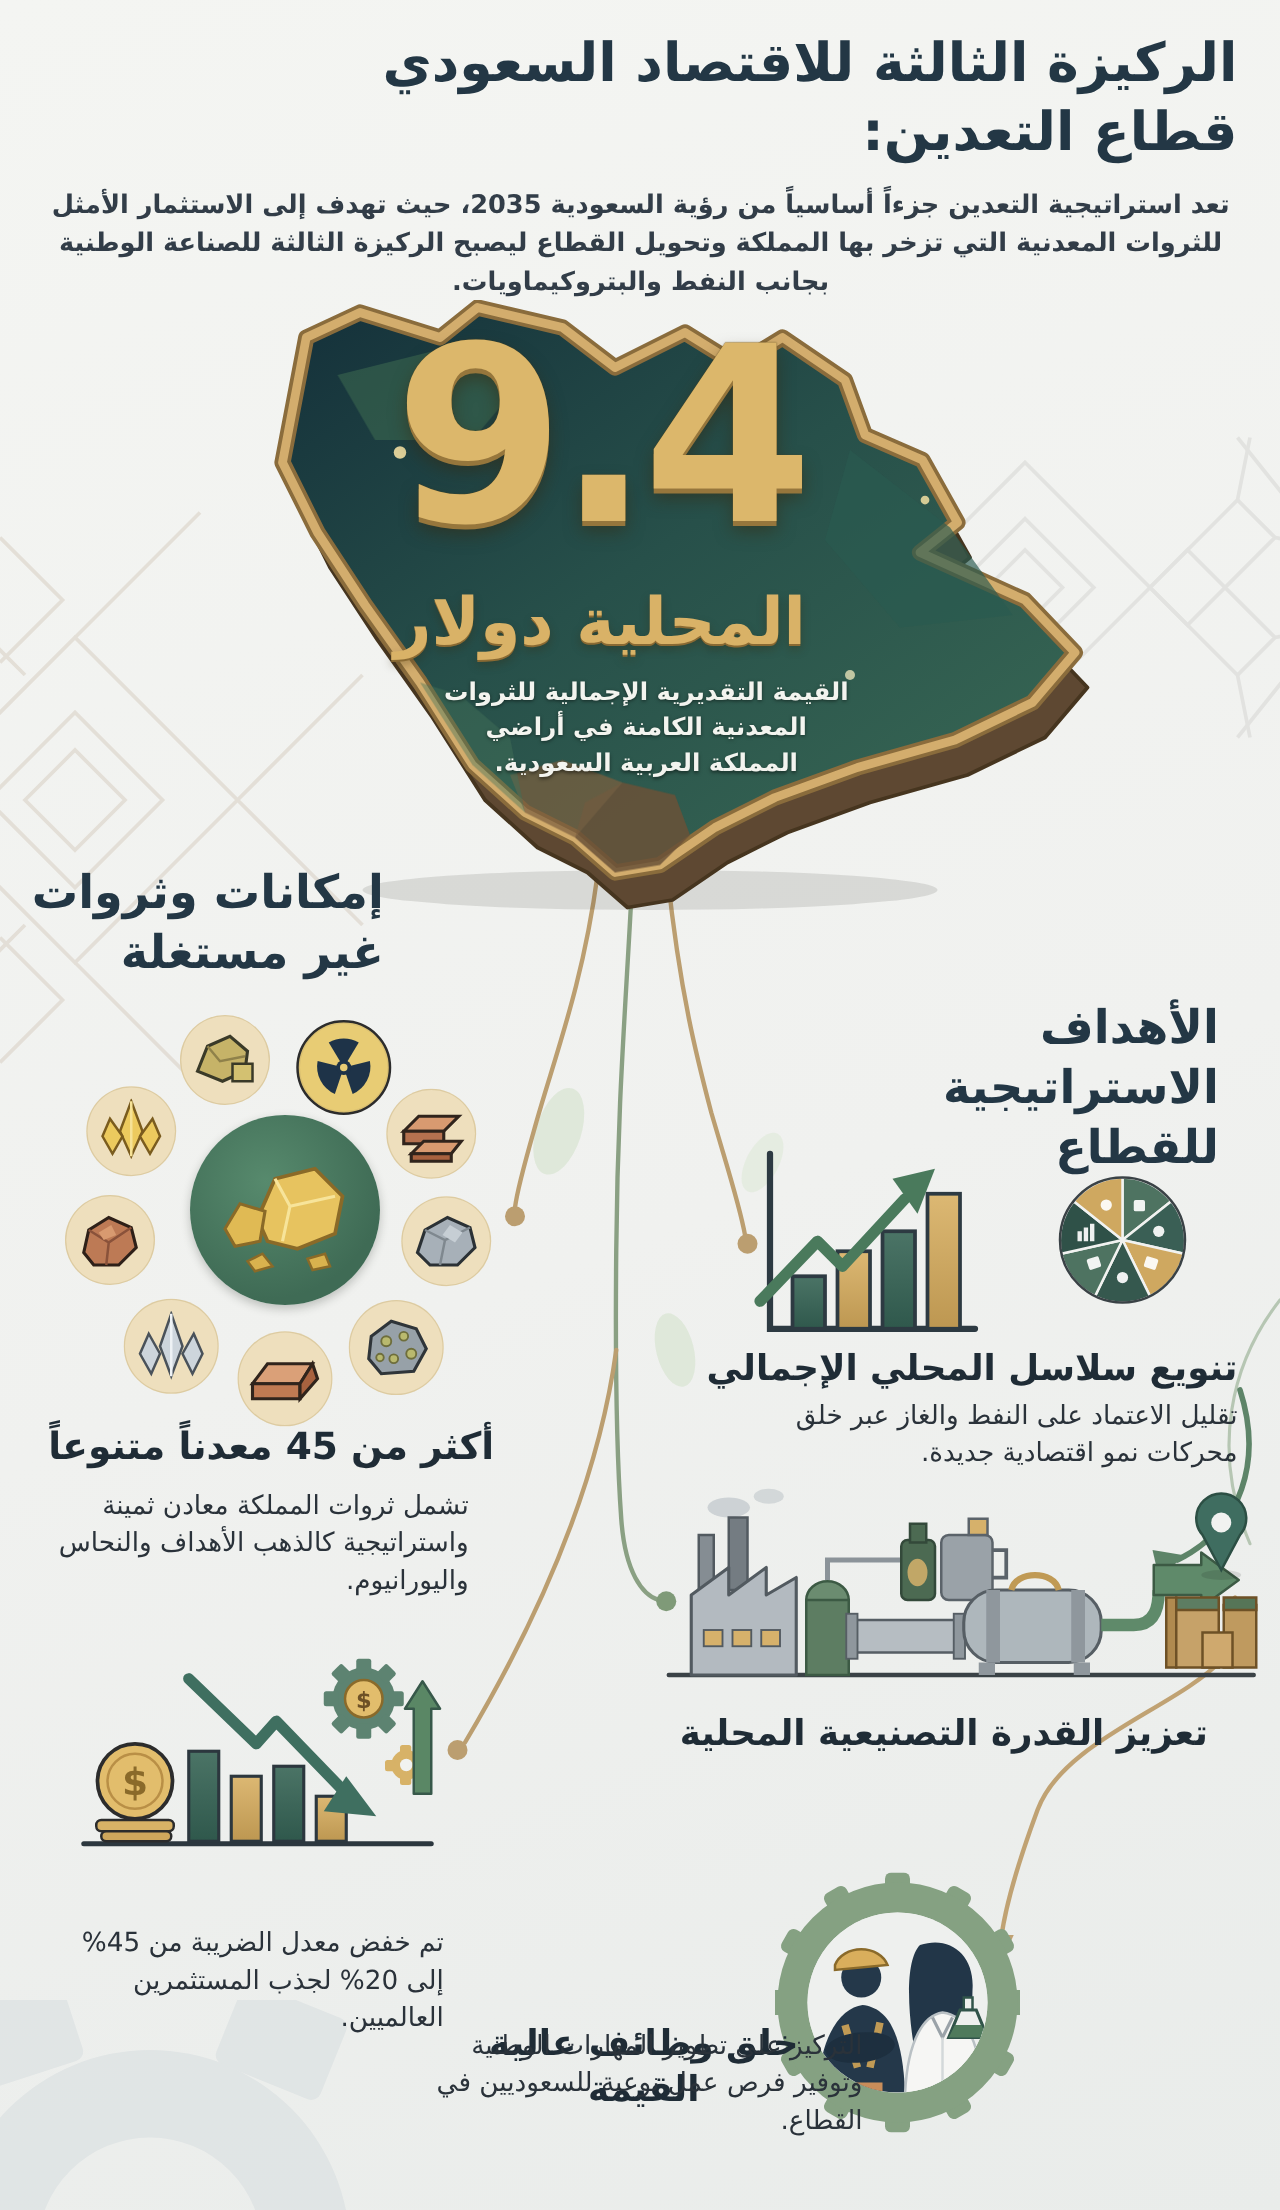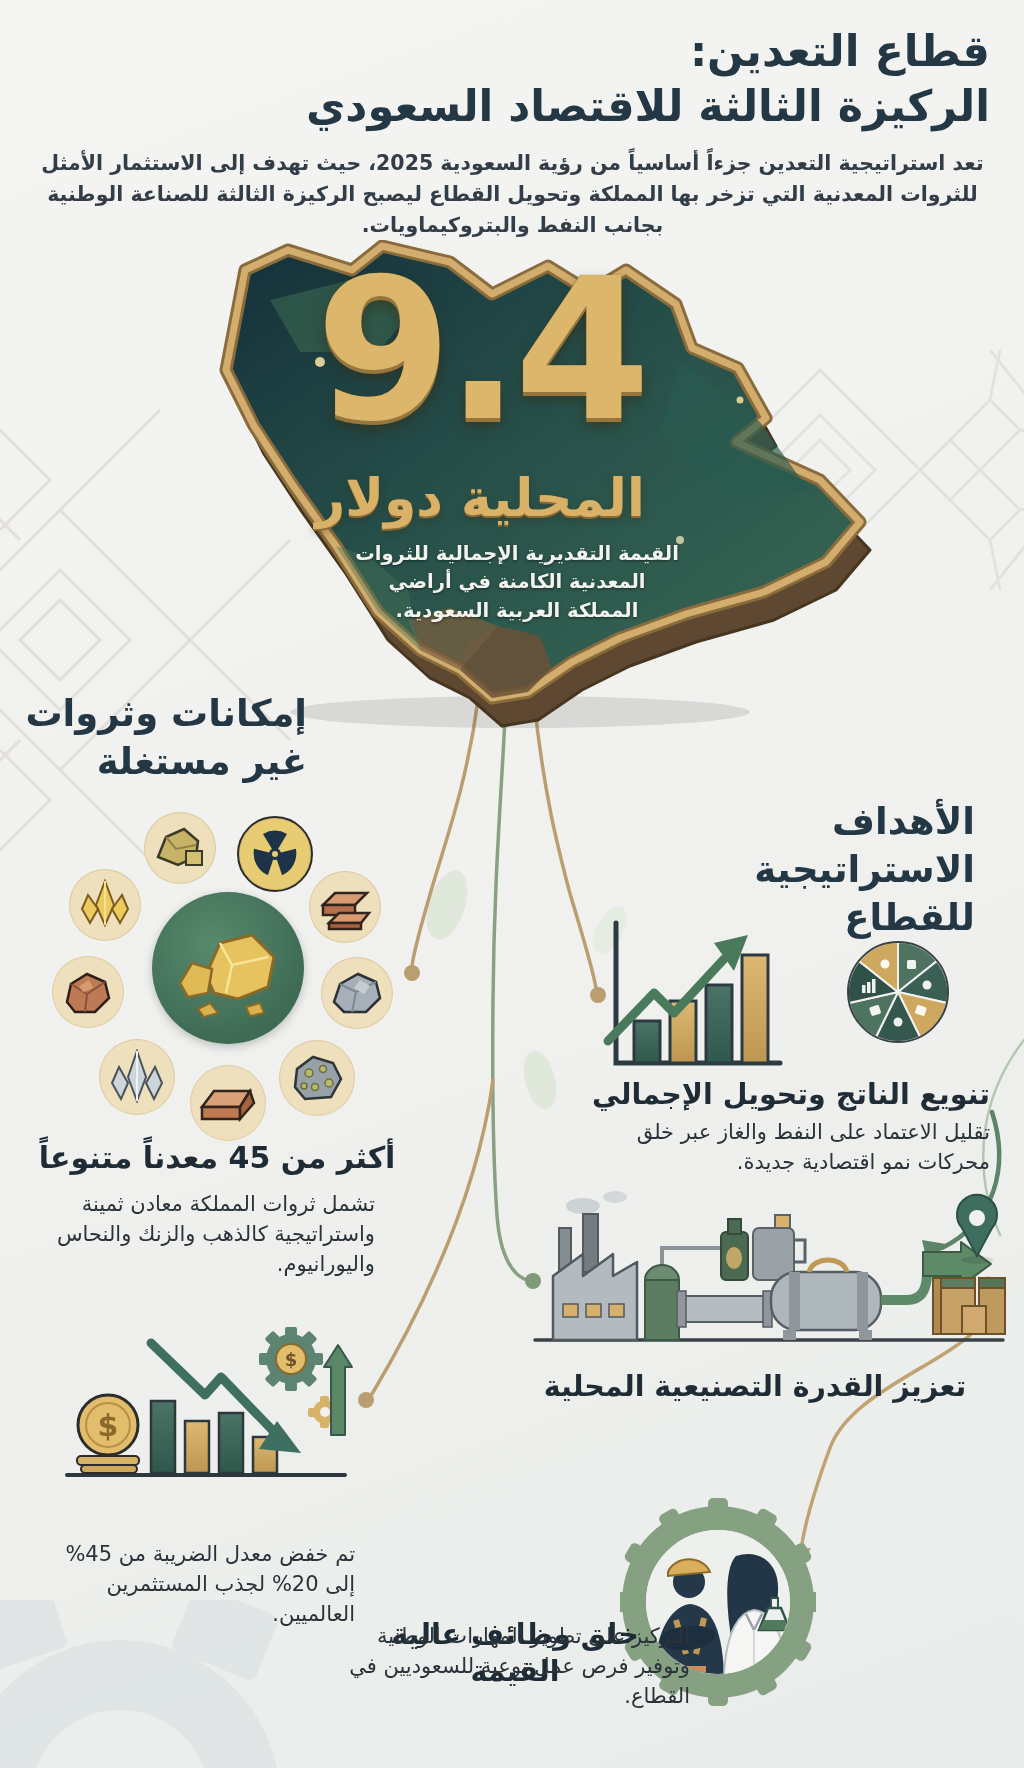--- a/index.html
+++ b/index.html
@@ -79,24 +79,24 @@
       <circle cx="598" cy="995" r="8" fill="#bb9e70" stroke="none"></circle>
       <circle cx="533" cy="1281" r="8" fill="#7f9a78" stroke="none"></circle>
       <circle cx="366" cy="1400" r="8" fill="#bb9e70" stroke="none"></circle>
       <polygon points="922,1240 946,1244 928,1266" fill="#5d8468" stroke="none"></polygon>
       <polygon points="791,1548 811,1548 801,1570" fill="#c0a273" stroke="none"></polygon>
     </g>
   </svg>
 
   <header class="abs rtl" style="left:35px;top:24px;width:955px;">
     <h1 class="main-title navy right">
+      <span style="display:block">الركيزة الثالثة للاقتصاد السعودي</span>
       <span style="display:block">قطاع التعدين:</span>
-      <span style="display:block">الركيزة الثالثة للاقتصاد السعودي</span>
     </h1>
-    <p class="intro center" style="margin-top:14px;">تعد استراتيجية التعدين جزءاً أساسياً من رؤية السعودية 2025، حيث تهدف إلى الاستثمار الأمثل للثروات المعدنية التي تزخر بها المملكة وتحويل القطاع ليصبح الركيزة الثالثة للصناعة الوطنية بجانب النفط والبتروكيماويات.</p>
+    <p class="intro center" style="margin-top:14px;">تعد استراتيجية التعدين جزءاً أساسياً من رؤية السعودية 2035، حيث تهدف إلى الاستثمار الأمثل للثروات المعدنية التي تزخر بها المملكة وتحويل القطاع ليصبح الركيزة الثالثة للصناعة الوطنية بجانب النفط والبتروكيماويات.</p>
   </header>
 
   <svg class="abs" style="left:120px;top:240px;" width="770" height="490" viewBox="0 0 770 490">
     <defs>
       <linearGradient id="mapFill" x1="0" y1="0" x2="1" y2="1">
         <stop offset="0" stop-color="#14303a"></stop>
         <stop offset="45%" stop-color="#27504a"></stop>
         <stop offset="100%" stop-color="#3a6a55"></stop>
       </linearGradient>
     </defs>
@@ -220,21 +220,21 @@
             <circle cx="34" cy="16" r="3.5"></circle>
             <circle cx="40" cy="30" r="4"></circle>
             <circle cx="26" cy="34" r="3.5"></circle>
             <circle cx="15" cy="33" r="3"></circle>
           </g>
         </svg>
     </div>
   </div>
 
   <h3 class="abs rtl block-heading center" style="left:27px;top:1138px;width:380px;font-size:30px;">أكثر من 45 معدناً متنوعاً</h3>
-  <p class="abs rtl block-desc center" style="left:45px;top:1190px;width:330px;">تشمل ثروات المملكة معادن ثمينة واستراتيجية كالذهب والزنك والنحاس واليورانيوم.</p>
+  <p class="abs rtl block-desc center" style="left:45px;top:1190px;width:330px;">تشمل ثروات المملكة معادن ثمينة واستراتيجية كالذهب الأهداف والنحاس واليورانيوم.</p>
 
   <svg class="abs" style="left:55px;top:1315px;" width="300" height="175" viewBox="0 0 300 175">
     <defs>
       <linearGradient id="tealBar" x1="0" y1="0" x2="0" y2="1">
           <stop offset="0" stop-color="#4b7466"></stop>
           <stop offset="1" stop-color="#2f584c"></stop>
         </linearGradient>
       <linearGradient id="goldBar" x1="0" y1="0" x2="0" y2="1">
           <stop offset="0" stop-color="#dcb873"></stop>
           <stop offset="1" stop-color="#bd9751"></stop>
@@ -318,21 +318,21 @@
       <rect x="24" y="66" width="10" height="9" rx="1.5" transform="rotate(-18 29 70)"></rect>
       <g>
           <rect x="16" y="45" width="3.5" height="8"></rect>
           <rect x="21" y="42" width="3.5" height="11"></rect>
           <rect x="26" y="39" width="3.5" height="14"></rect>
         </g>
       <circle cx="39" cy="24" r="4.5"></circle>
     </g>
   </svg>
 
-  <h3 class="abs rtl block-heading right" style="left:560px;top:1076px;width:430px;">تنويع الناتج وتحويل الإجمالي</h3>
+  <h3 class="abs rtl block-heading right" style="left:560px;top:1076px;width:430px;">تنويع سلاسل المحلي الإجمالي</h3>
   <p class="abs rtl block-desc right" style="left:560px;top:1118px;width:430px;">تقليل الاعتماد على النفط والغاز عبر خلق محركات نمو اقتصادية جديدة.</p>
 
   <svg class="abs" style="left:525px;top:1188px;" width="485" height="165" viewBox="0 0 485 165">
     <ellipse cx="58" cy="18" rx="17" ry="8" fill="#c7cdd0" opacity=".85"></ellipse>
     <ellipse cx="90" cy="9" rx="12" ry="6" fill="#c7cdd0" opacity=".7"></ellipse>
     <line x1="10" y1="152" x2="478" y2="152" stroke="#3a4246" stroke-width="3.5" stroke-linecap="round"></line>
     <rect x="34" y="40" width="12" height="44" fill="#858d93" stroke="#525a60" stroke-width="2"></rect>
     <rect x="58" y="26" width="15" height="58" fill="#747c82" stroke="#525a60" stroke-width="2"></rect>
     <path d="M28,152 V88 L58,66 V88 L88,66 V88 L112,74 V152 Z" fill="#b3bac0" stroke="#525a60" stroke-width="2.5" stroke-linejoin="round"></path>
     <g fill="#d6b16b" stroke="#525a60" stroke-width="1.5">

